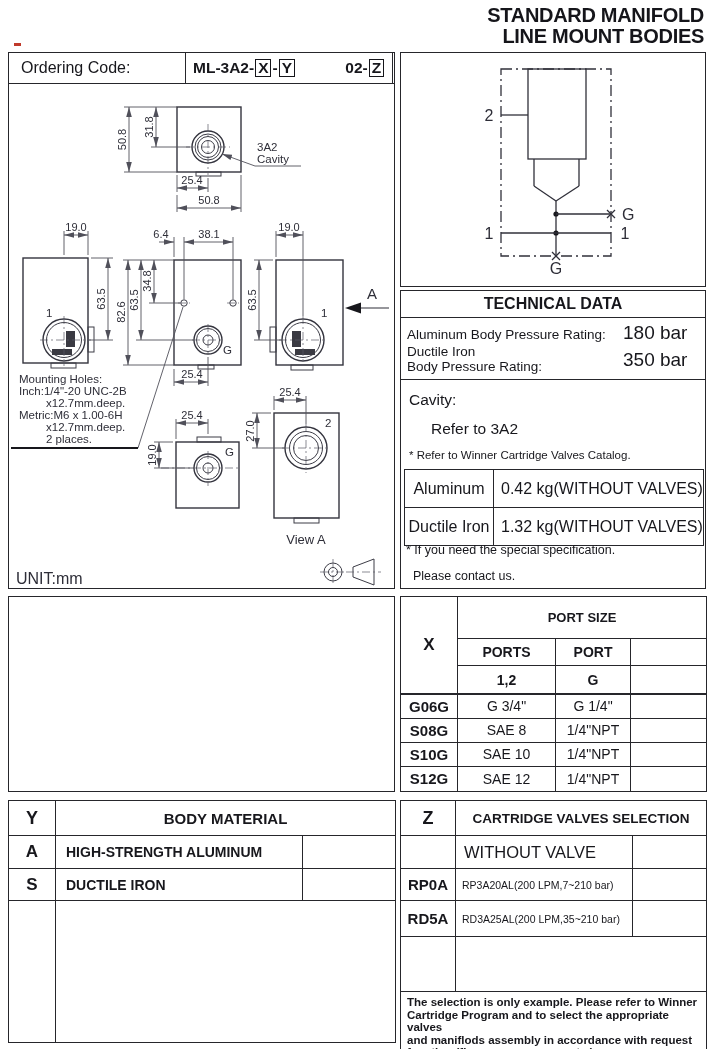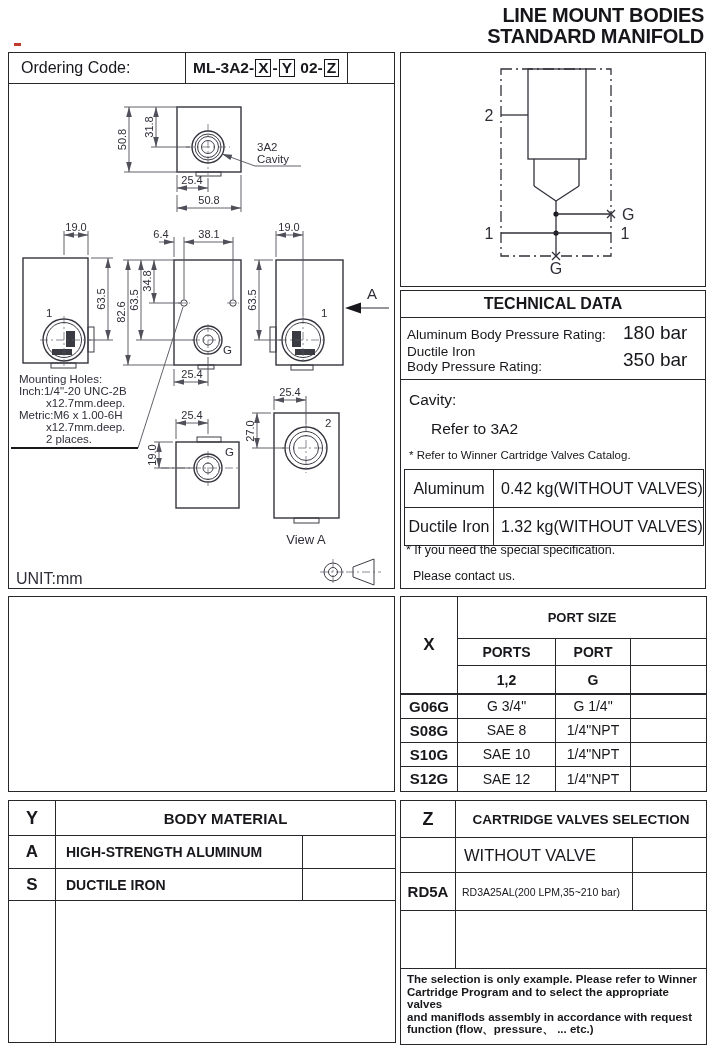--- a/index.html
+++ b/index.html
@@ -68,34 +68,34 @@
   .dtx{font-size:11px;}
   .ntx{font-size:11.5px;}
   .sch{fill:none;stroke:#30303a;stroke-width:1.3;}
   .schd{fill:none;stroke:#30303a;stroke-width:1.3;stroke-dasharray:11 4 2 4;}
   .stx{font-size:16px;}
 </style>
 </head>
 <body>
 
 <div class="page-title">
+  <div>STANDARD MANIFOLD</div>
   <div>LINE MOUNT BODIES</div>
-  <div>STANDARD MANIFOLD</div>
 </div>
 <div class="red-mark"></div>
 
 <div class="panel left-panel">
   <div class="ordering-row">
     <div class="ordering-label">Ordering Code:</div>
     <div class="ordering-code">
         <span>ML-3A2-</span>
         <span class="boxed">X</span>
         <span>-</span>
         <span class="boxed">Y</span>
-        <span style="white-space:pre;"> 02-</span>
+        <span style="white-space:pre;padding-left:45px;"> 02-</span>
         <span class="boxed">Z</span>
       </div>
   </div>
 
   <svg class="drawing-svg" width="384" height="503" viewBox="0 0 384 503">
     <defs>
       <marker id="ar" markerWidth="11" markerHeight="7" refX="10" refY="2.8" orient="auto-start-reverse" markerUnits="userSpaceOnUse">
         <path d="M0,0 L10,2.8 L0,5.6 Z" fill="#50505a"></path>
       </marker>
     </defs>
@@ -435,20 +435,25 @@
   <tbody>
       <tr style="height:35px">
     <td class="key">Z</td>
     <td class="title" colspan="2">CARTRIDGE VALVES SELECTION</td>
   </tr>
   <tr style="height:33px">
     <td></td>
     <td class="lbl0">WITHOUT VALVE</td>
     <td></td>
   </tr>
+  <tr style="height:32px">
+    <td class="code">RP0A</td>
+    <td class="lbl">RP3A20AL(200 LPM,7~210 bar)</td>
+    <td></td>
+  </tr>
   <tr style="height:36px">
     <td class="code">RD5A</td>
     <td class="lbl">RD3A25AL(200 LPM,35~210 bar)</td>
     <td></td>
   </tr>
   <tr style="height:55px">
     <td></td>
     <td colspan="2"></td>
   </tr>
   <tr style="height:50px">

